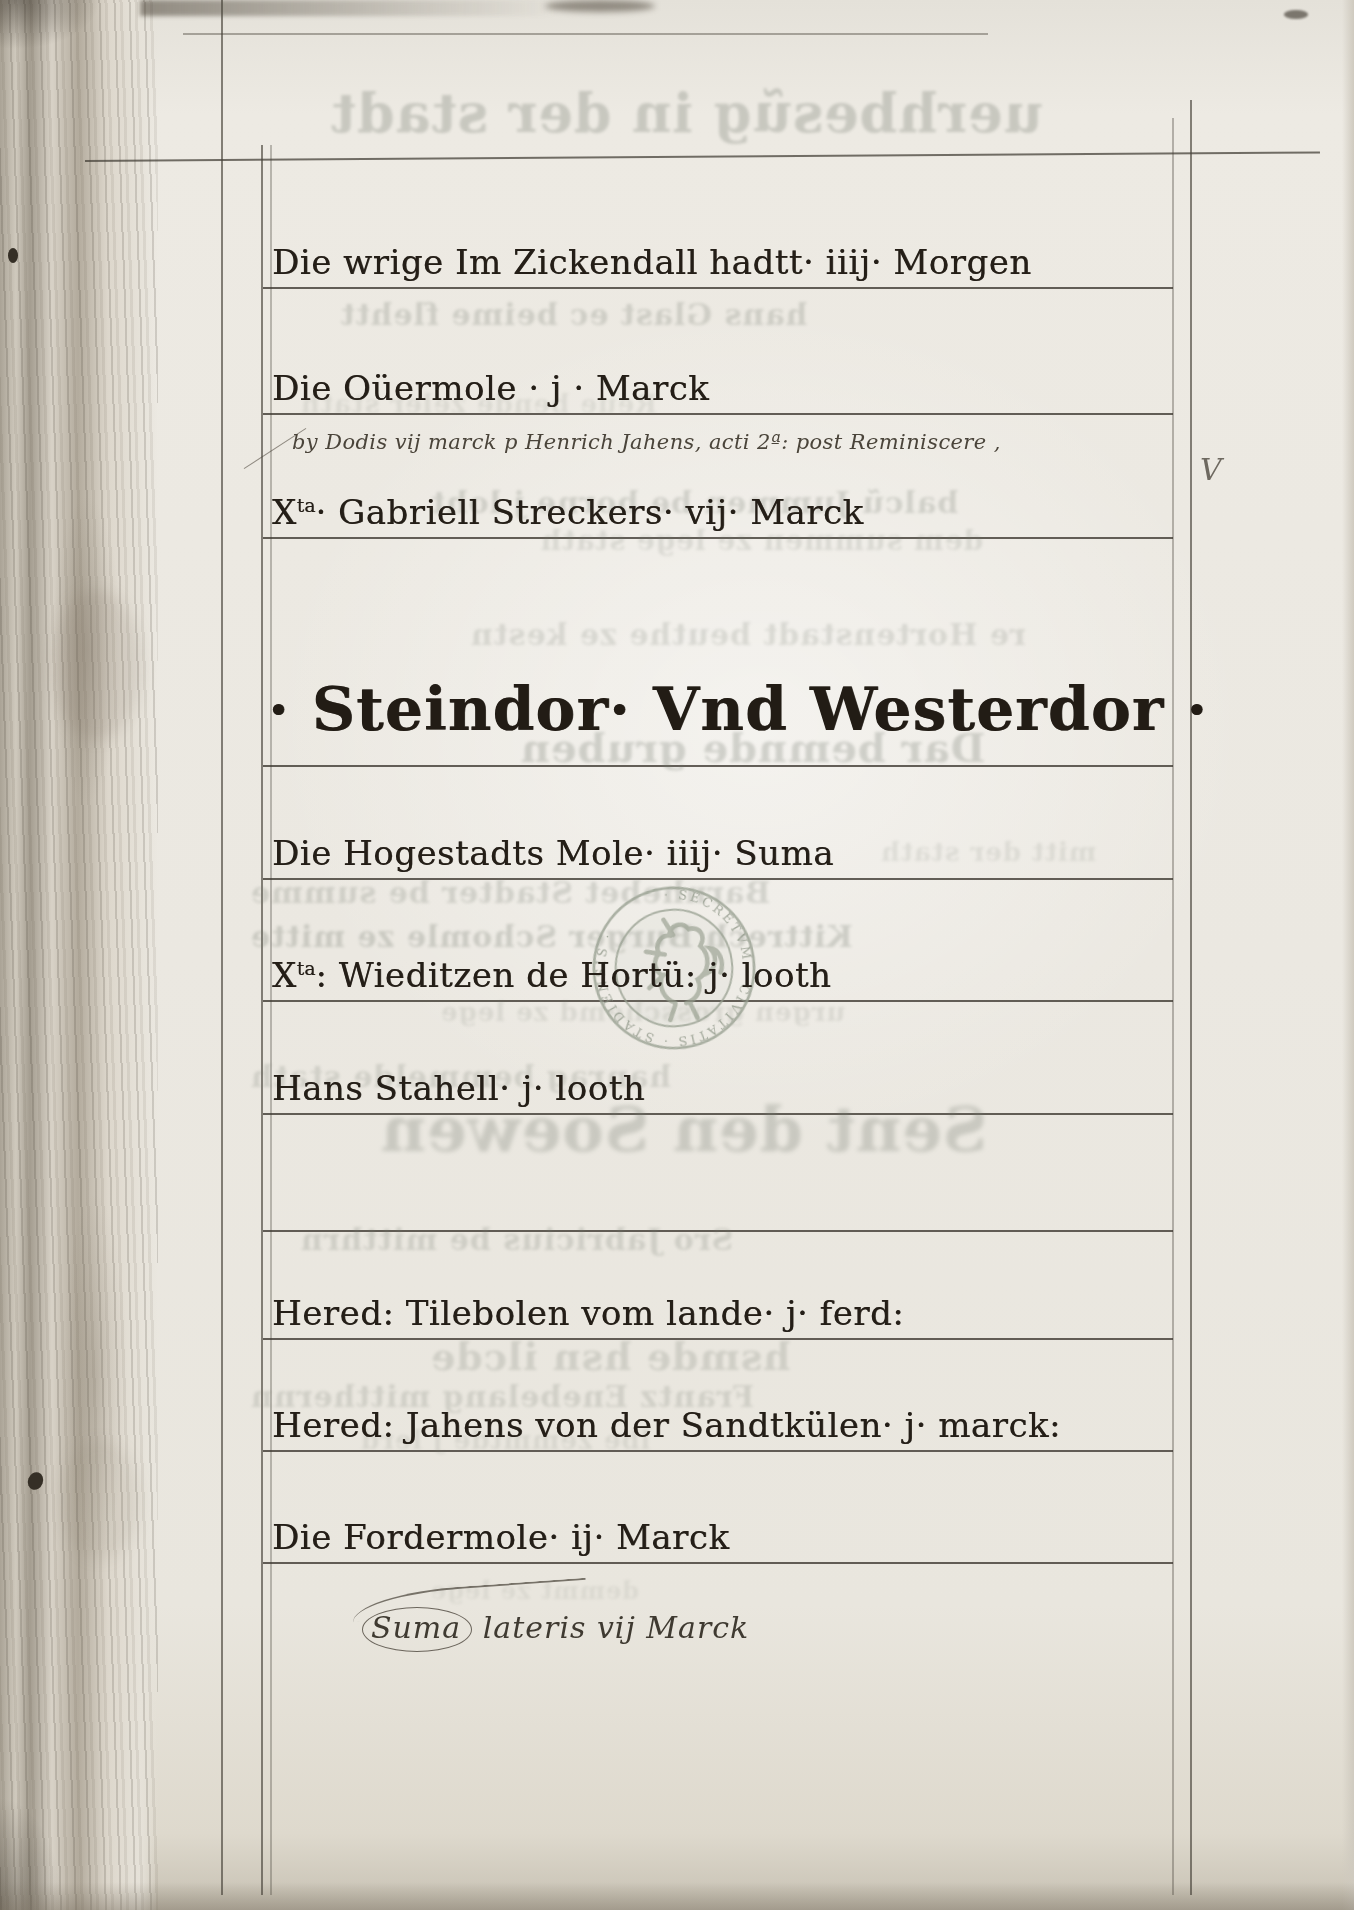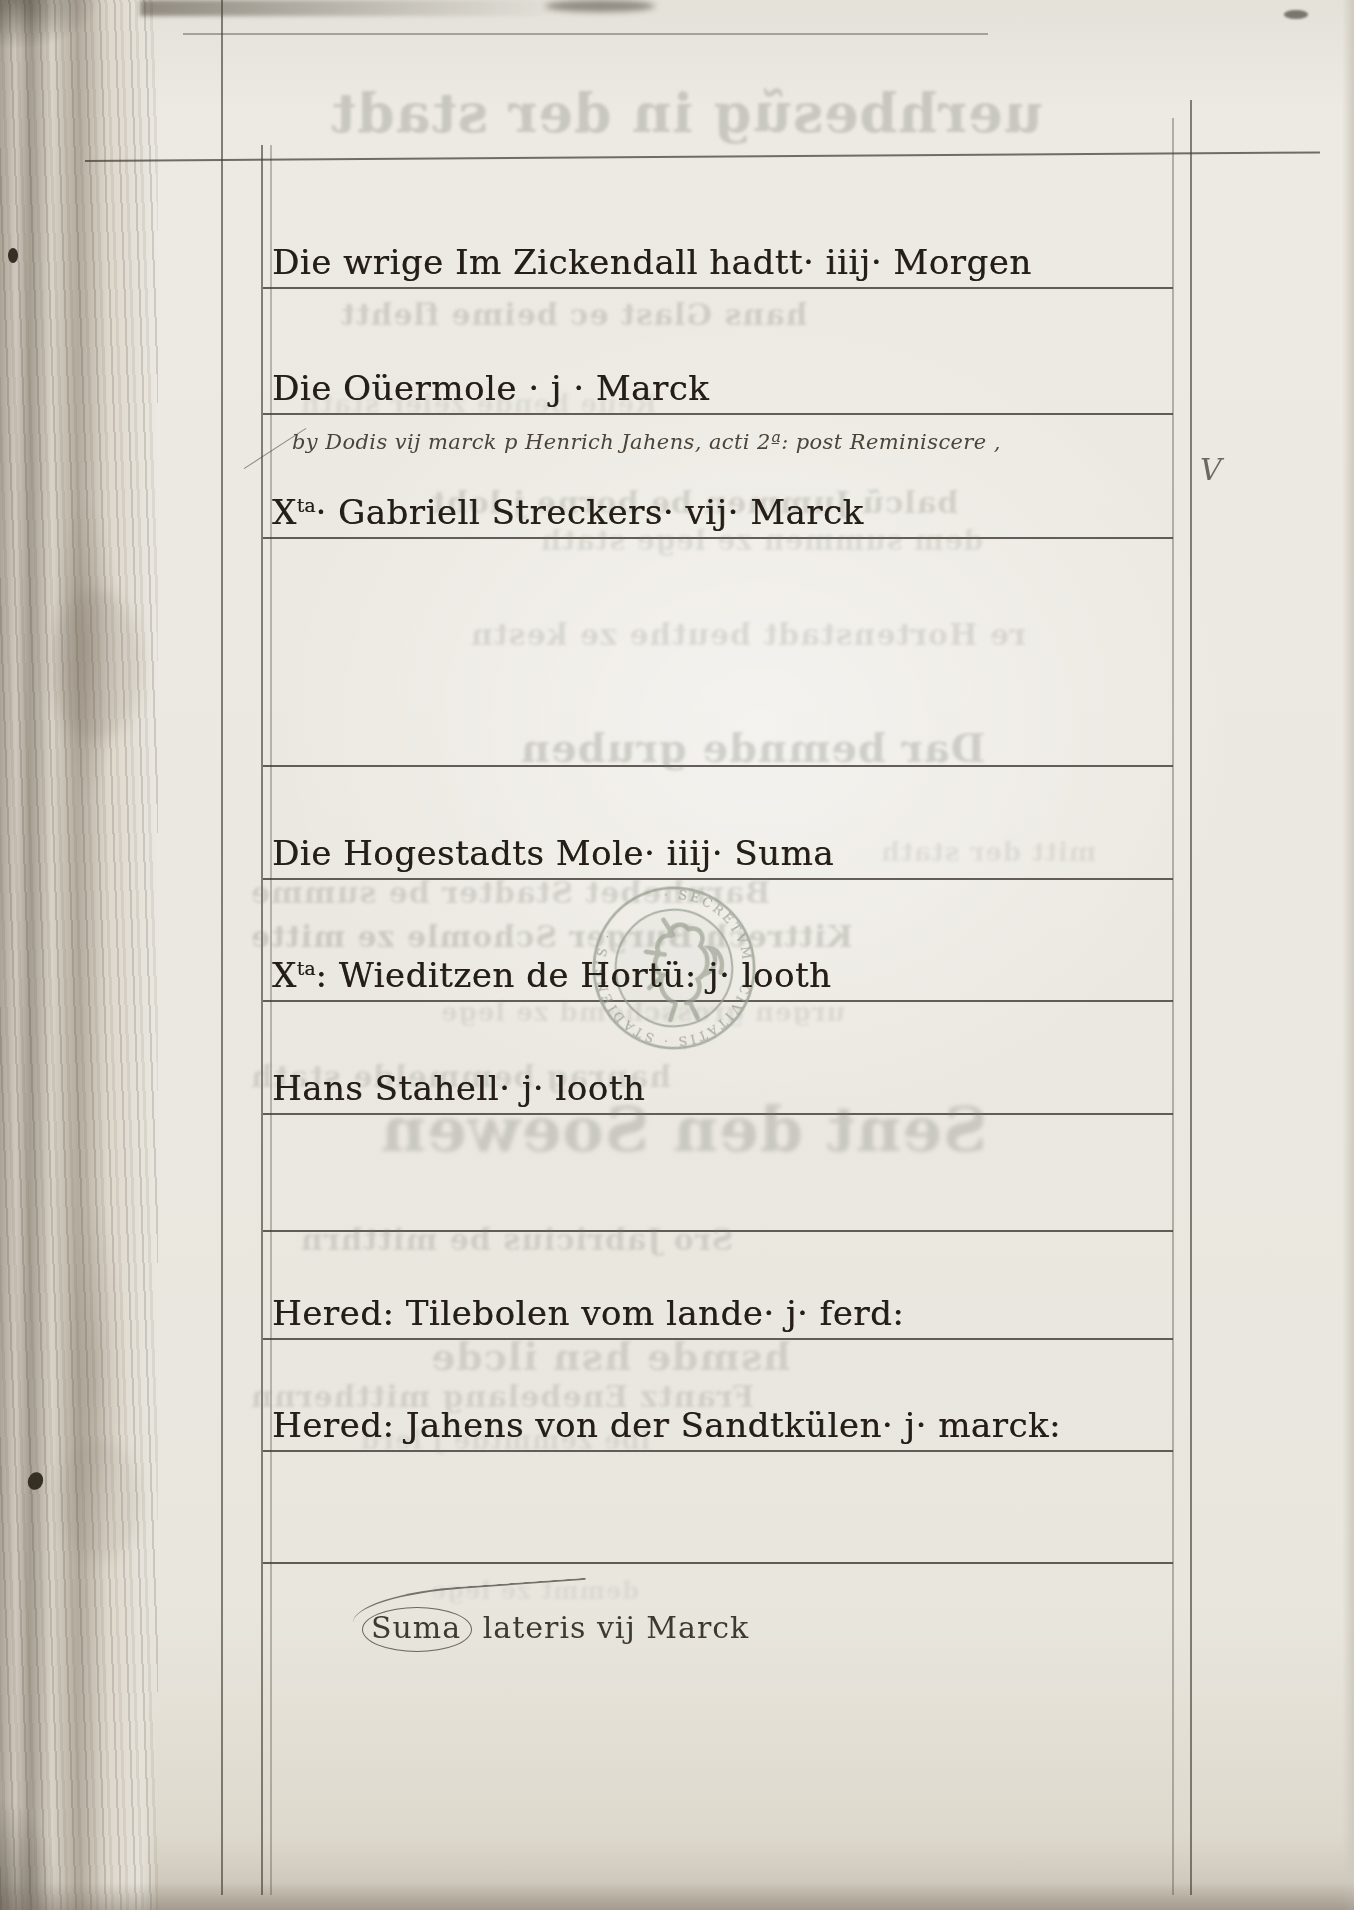--- a/index.html
+++ b/index.html
@@ -48,21 +48,21 @@
   .heading{
     position:absolute;left:268px;top:672px;z-index:3;color:#221c15;
     font-size:60px;font-weight:700;letter-spacing:1px;line-height:1.25;white-space:nowrap;
     text-shadow:.5px 0 0 rgba(34,28,21,.75);
   }
   .cursive{
     position:absolute;z-index:3;color:#4a443a;font-style:italic;
     font-size:21px;letter-spacing:.4px;white-space:nowrap;
   }
   .summa{
-    position:absolute;left:362px;top:1610px;z-index:3;color:#3f3a31;
+    position:absolute;left:362px;top:1610px;z-index:3;color:#3f3a31;font-style:italic;
     font-size:30px;letter-spacing:1px;white-space:nowrap;
   }
   .summa .circled{border:1.6px solid rgba(65,59,49,.75);border-radius:50%;padding:2px 10px 6px 8px;}
   .flourish{position:absolute;left:352px;top:1586px;width:235px;height:26px;z-index:3;
     border-top:2px solid rgba(70,64,54,.7);border-top-left-radius:160px 40px;transform:rotate(-4deg);}
   .note-slash{position:absolute;left:238px;top:448px;width:74px;height:0;z-index:3;
     border-top:1.6px solid rgba(80,74,64,.6);transform:rotate(-33deg);}
   .vmark{position:absolute;left:1200px;top:452px;z-index:3;color:#6e6960;
     font-size:30px;font-style:italic;}
   
@@ -158,29 +158,31 @@
 
   <div class="note-slash"></div>
   <div class="cursive" style="left:292px;top:430px;">by Dodis vij marck p Henrich Jahens, acti 2ª: post Reminiscere ,</div>
 
   <div class="entry" style="top:489px">
     <span>X</span><sup>ta</sup><span>· Gabriell Streckers· vij· Marck</span>
   </div>
 
   <div class="vmark">V</div>
 
+  <div class="heading">· Steindor· Vnd Westerdor ·</div>
 
   <div class="entry" style="top:830px">Die Hogestadts Mole· iiij· Suma</div>
 
   <div class="entry" style="top:1065px">Hans Stahell· j· looth</div>
 
   <div class="entry" style="top:952px">
     <span>X</span><sup>ta</sup><span>: Wieditzen de Hortü: j· looth</span>
   </div>
   <div class="entry" style="top:1290px">Hered: Tilebolen vom lande· j· ferd:</div>
   <div class="entry" style="top:1402px">Hered: Jahens von der Sandtkülen· j· marck:</div>
+  <div class="entry" style="top:1514px">Die Fordermole· ij· Marck</div>
 
   <div class="flourish"></div>
   <div class="summa">
     <span class="circled">Suma</span><span> lateris vij Marck</span>
   </div>
 
 </div>
 
 </body></html>

